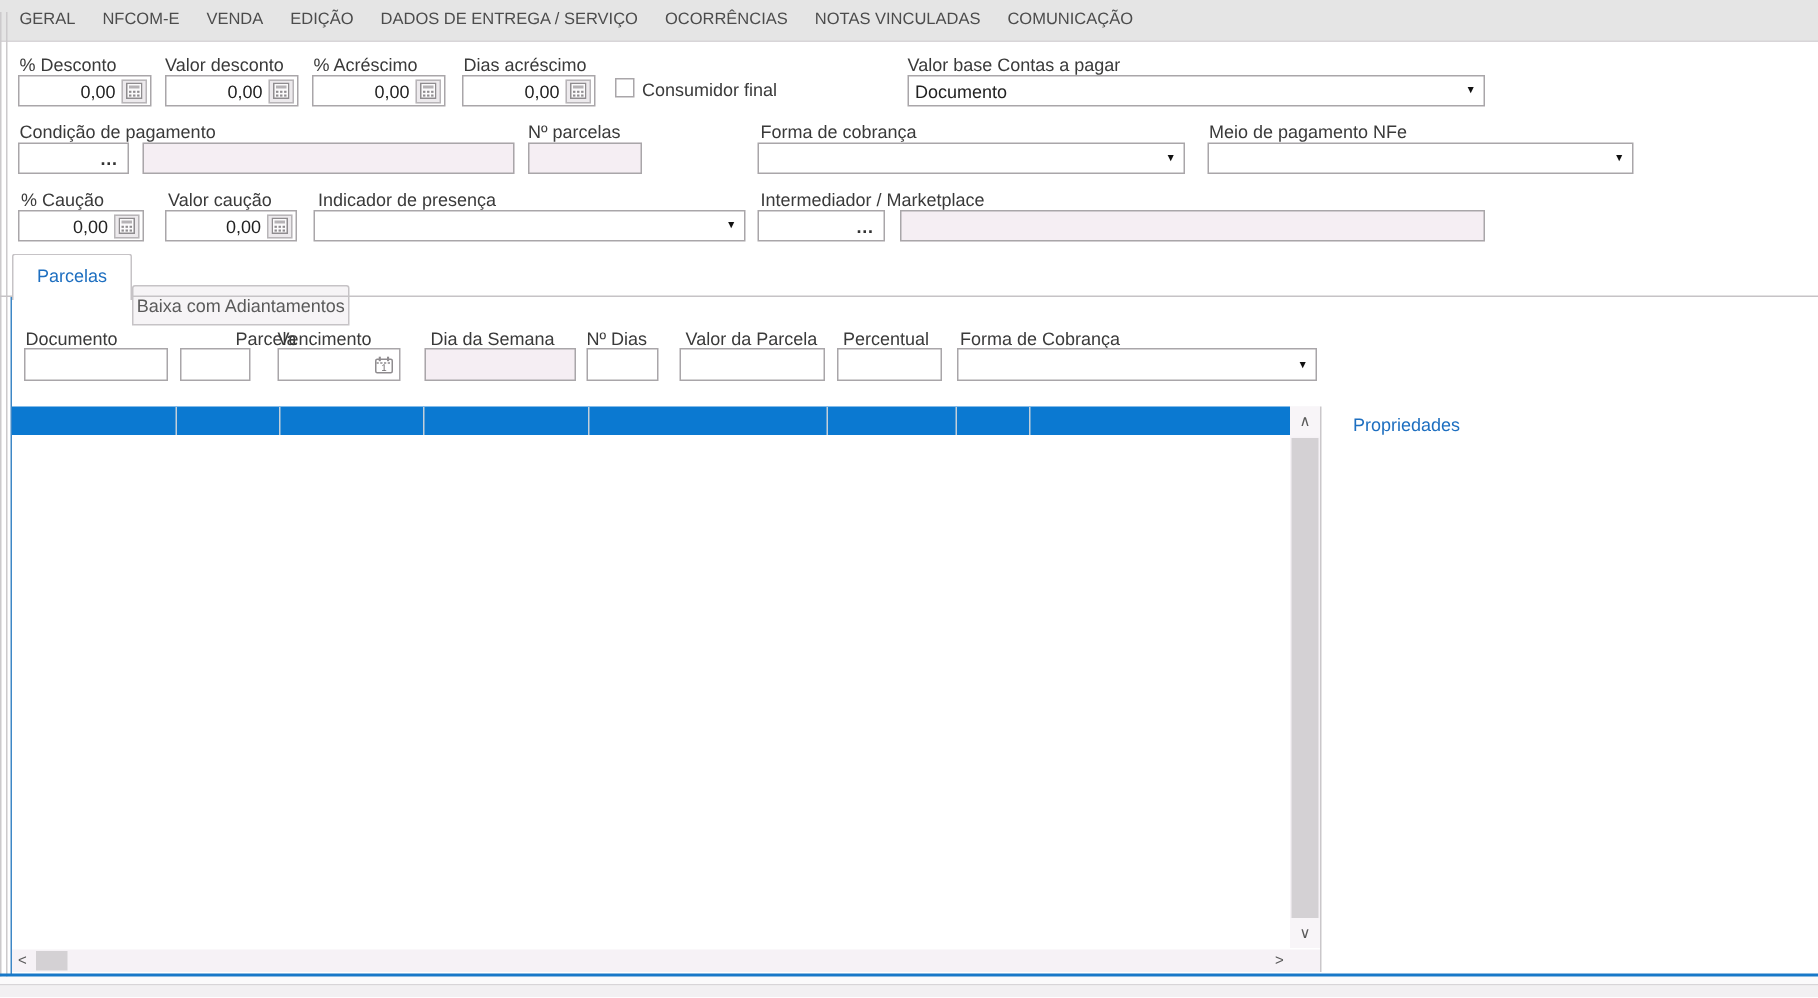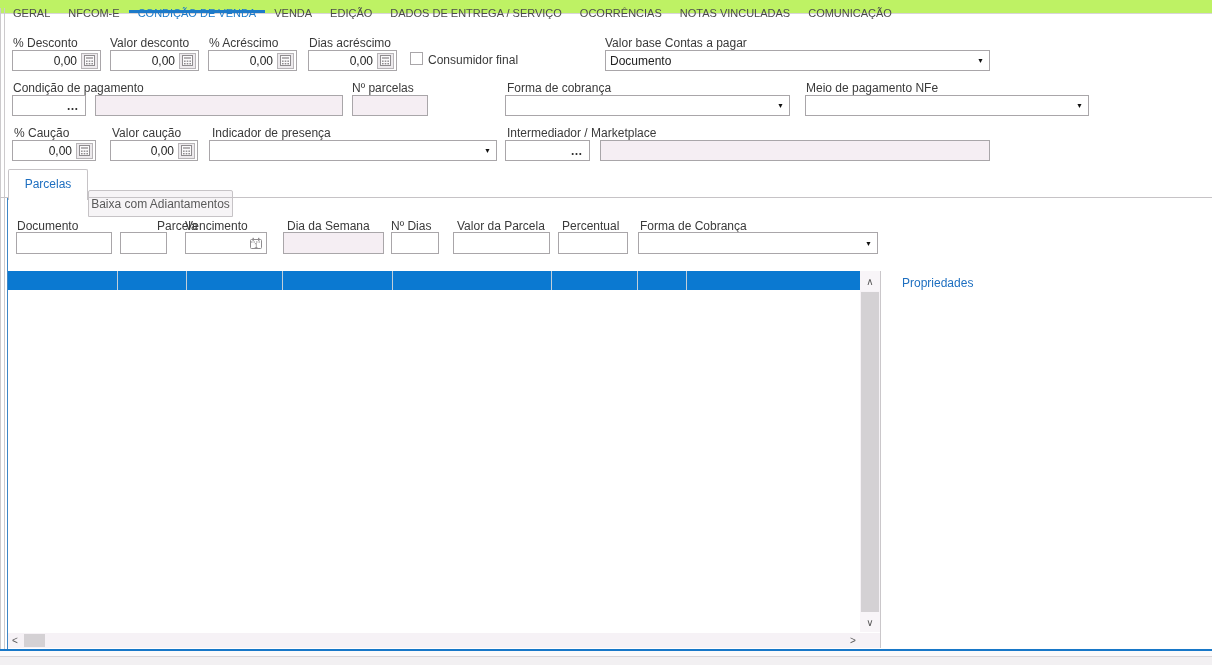--- a/index.html
+++ b/index.html
@@ -2,22 +2,22 @@
 <html><head>
 <meta charset="utf-8">
 <style>
   html,body{margin:0;padding:0;background:#fff;}
   *{box-sizing:border-box;}
   #app{
     position:relative;width:1212px;height:665px;overflow:hidden;background:#fff;
     font-family:"Liberation Sans","DejaVu Sans",sans-serif;color:#3a3a3a;
   }
   
-  .tabbar{position:absolute;left:0;top:0;right:0;height:14px;border-bottom:1px solid #d8d5d8;
-    display:flex;align-items:stretch;padding-left:4px;background:#bef264;}
+  .tabbar{position:absolute;left:0;top:0;right:0;height:28px;border-bottom:1px solid #d8d5d8;
+    display:flex;align-items:stretch;padding-left:4px;background:#e5e5e5;}
   .tab{padding:0 9px;font-size:11px;line-height:26px;color:#4c4c4c;white-space:nowrap;
     border-bottom:3px solid transparent;cursor:default;}
   .tab.active{color:#1d7ac9;border-bottom-color:#1d7ac9;}
   
   .lbl{position:absolute;font-size:12px;color:#3a3a3a;white-space:nowrap;}
   .inp{position:absolute;height:21px;background:#fff;border:1px solid #a9a6a9;
     display:flex;align-items:center;font-size:12px;color:#222;}
   .inp.ro{background:#f5eef3;}
   .num{flex:1;text-align:right;padding-right:4px;}
   .txtval{flex:1;text-align:left;padding-left:4px;white-space:nowrap;overflow:hidden;}
@@ -65,21 +65,20 @@
   svg{display:block;}
 </style>
 </head>
 <body>
 
 <div id="app">
 
   <div class="tabbar">
     <div class="tab">GERAL</div>
     <div class="tab">NFCOM-E</div>
-    <div class="tab active">CONDIÇÃO DE VENDA</div>
     <div class="tab">VENDA</div>
     <div class="tab">EDIÇÃO</div>
     <div class="tab">DADOS DE ENTREGA / SERVIÇO</div>
     <div class="tab">OCORRÊNCIAS</div>
     <div class="tab">NOTAS VINCULADAS</div>
     <div class="tab">COMUNICAÇÃO</div>
   </div>
 
   <div class="lbl" style="left:13px;top:36px;">% Desconto</div>
   <div class="inp" style="left:12px;top:50px;width:89px;">

